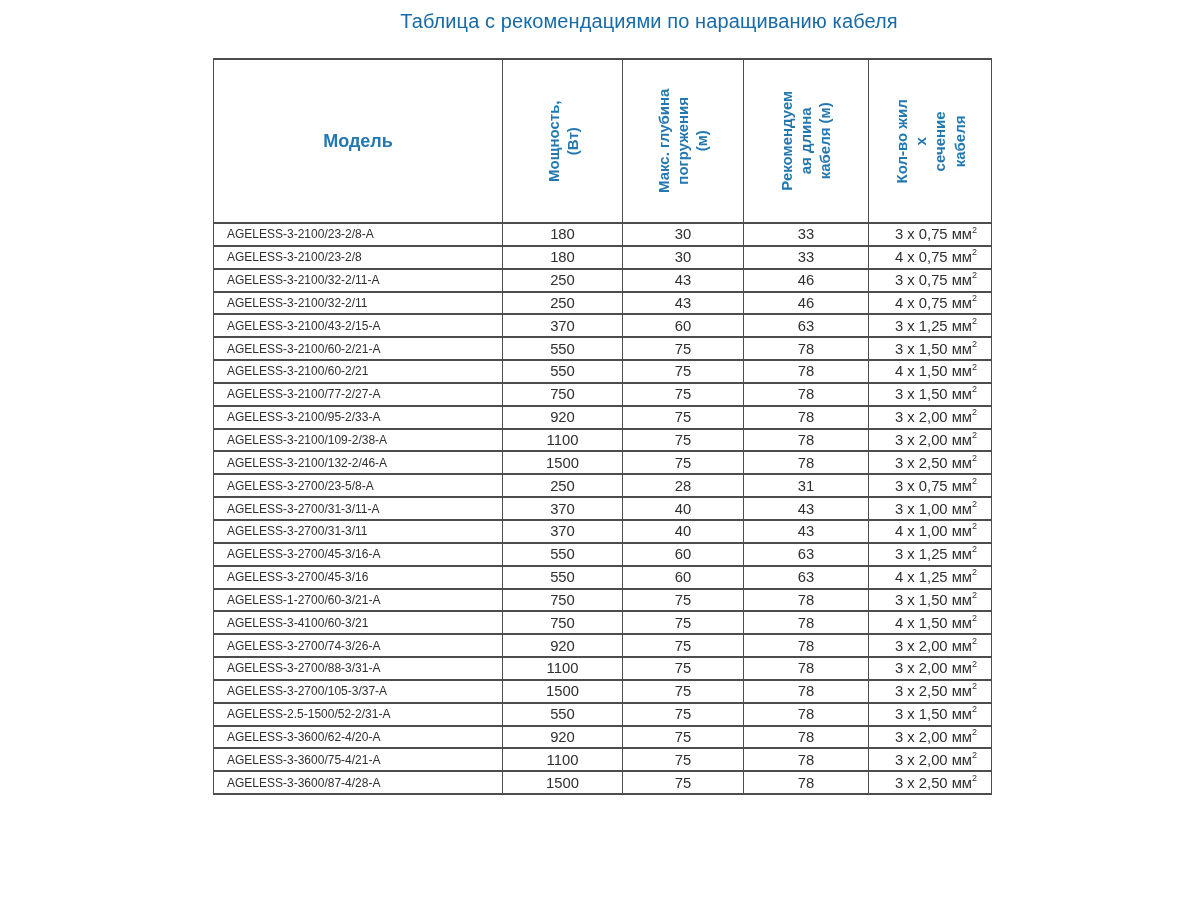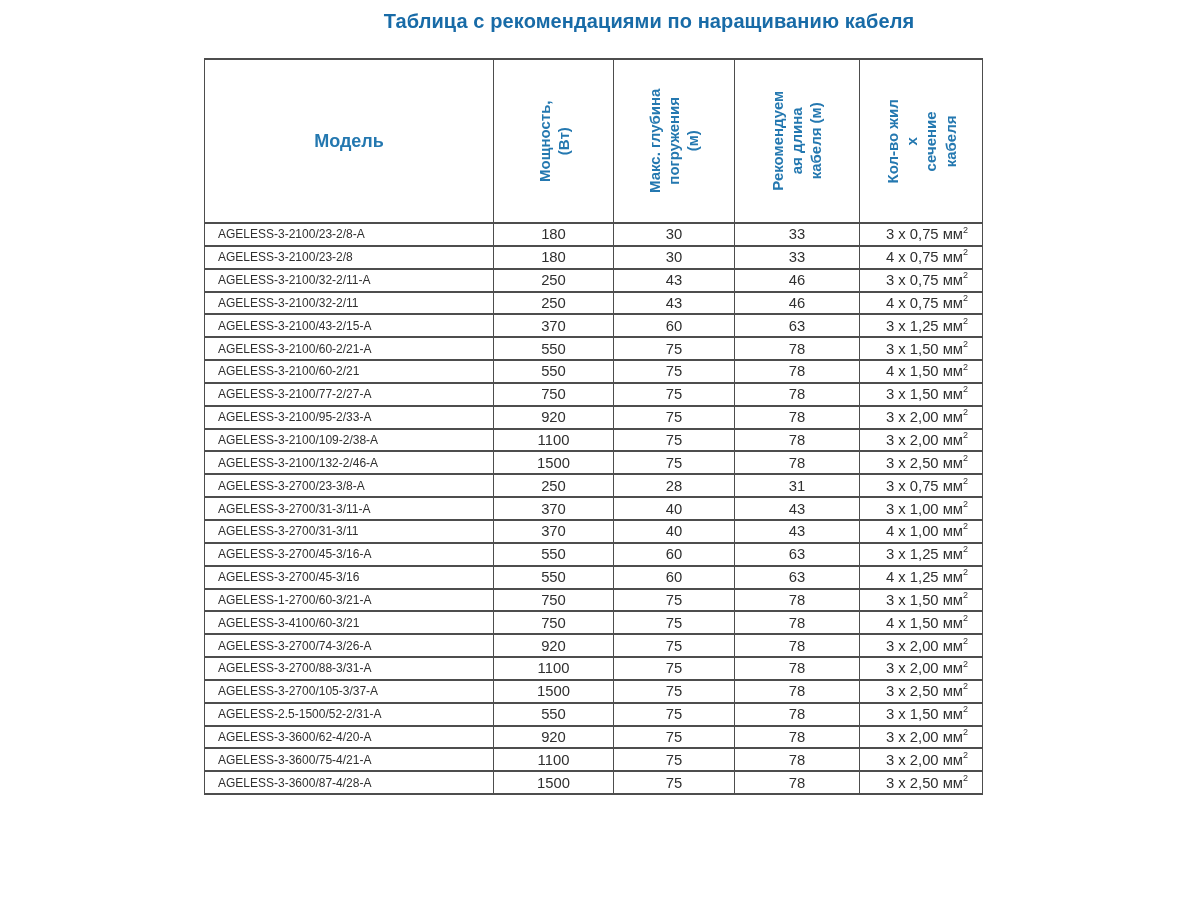--- a/index.html
+++ b/index.html
@@ -10,27 +10,27 @@
     font-family: "Liberation Sans", sans-serif;
     overflow: hidden;
   }
   .page-title {
     position: absolute;
     left: 0; top: 10px;
     width: 1200px;
     padding-left: 98px;
     text-align: center;
     font-size: 20px;
-    font-weight: bold;
+    font-weight: normal;
     color: #186ba7;
     letter-spacing: 0.1px;
   }
   table.cable-table {
     position: absolute;
-    left: 204px; top: 58px;
+    left: 213px; top: 58px;
     border-collapse: collapse;
     table-layout: fixed;
     border-radius: 29px;
   }
   .cable-table th, .cable-table td {
     border-style: solid;
     border-color: #4d4d4d;
     border-width: 2px 1.2px;
     padding: 0;
     background: #ffffff;
@@ -196,21 +196,21 @@
         <td class="cable"><span>3 х 2,00 мм</span><sup>2</sup></td>
       </tr>
       <tr>
         <td class="model">AGELESS-3-2100/132-2/46-A</td>
         <td class="num">1500</td>
         <td class="num">75</td>
         <td class="num">78</td>
         <td class="cable"><span>3 х 2,50 мм</span><sup>2</sup></td>
       </tr>
       <tr>
-        <td class="model">AGELESS-3-2700/23-3/8-A</td>
+        <td class="model">AGELESS-3-2700/23-5/8-A</td>
         <td class="num">250</td>
         <td class="num">28</td>
         <td class="num">31</td>
         <td class="cable"><span>3 х 0,75 мм</span><sup>2</sup></td>
       </tr>
       <tr>
         <td class="model">AGELESS-3-2700/31-3/11-A</td>
         <td class="num">370</td>
         <td class="num">40</td>
         <td class="num">43</td>

